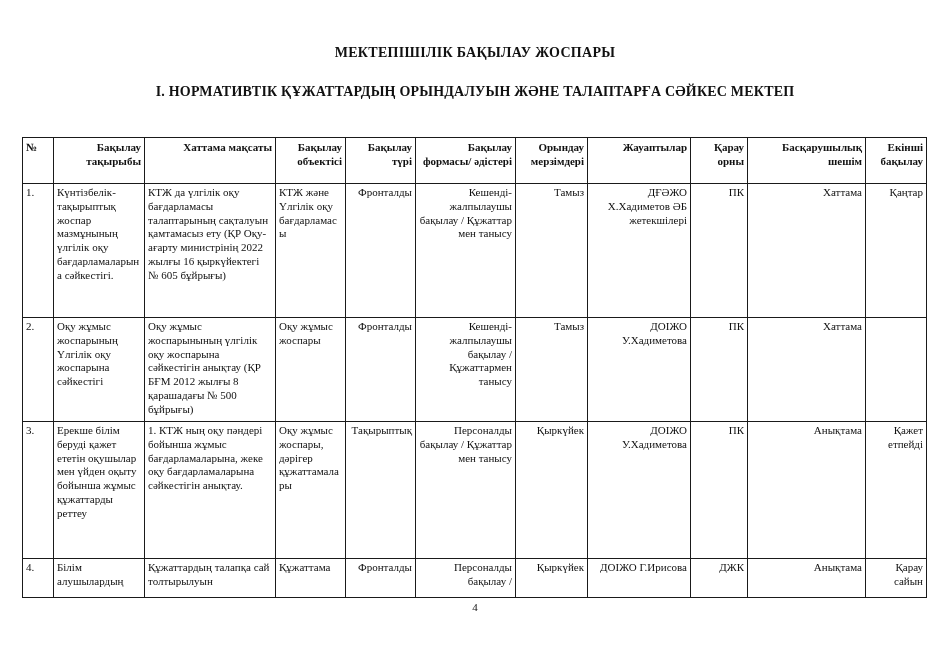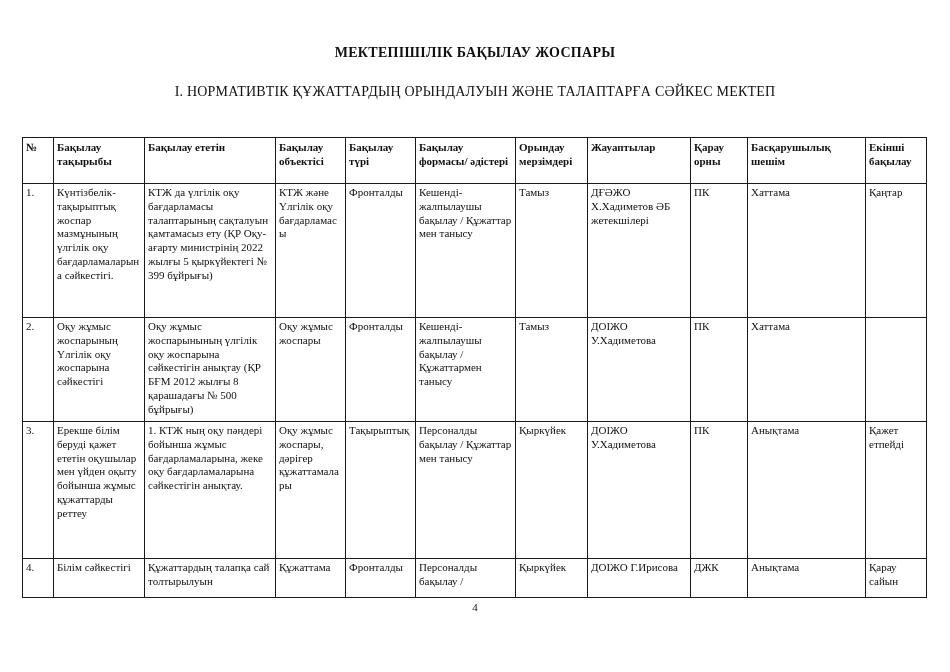--- a/index.html
+++ b/index.html
@@ -22,21 +22,21 @@
     font-size: 14px;
     font-weight: bold;
     letter-spacing: 0.3px;
   }
   .doc-subtitle {
     position: absolute;
     top: 83px; left: 0;
     width: 950px;
     text-align: center;
     font-size: 14px;
-    font-weight: normal;
+    font-weight: bold;
     line-height: 18px;
     letter-spacing: 0.2px;
   }
 
   table.plan {
     position: absolute;
     top: 137px; left: 22px;
     width: 904px;
     border-collapse: collapse;
     table-layout: fixed;
@@ -45,26 +45,26 @@
     border: 1.5px solid #1a1a1a;
     vertical-align: top;
     font-size: 11px;
     line-height: 13.8px;
     padding: 2px 3px 1px 3px;
     overflow-wrap: break-word;
     word-wrap: break-word;
   }
   table.plan th {
     font-weight: bold;
-    text-align: left;
+    text-align: right;
     padding-top: 3px;
   }
   table.plan th.left { text-align: left; }
   td.al { text-align: left; }
-  td.ac { text-align: left; }
+  td.ac { text-align: right; }
 
   tr.hrow { height: 46px; }
   tr.row1 { height: 134px; }
   tr.row2 { height: 104px; }
   tr.row3 { height: 137px; }
   tr.row4 { height: 39px; }
 
   .page-number {
     position: absolute;
     top: 601px; left: 0;
@@ -95,36 +95,36 @@
       <col style="width:72px">
         <col style="width:103px">
         <col style="width:57px">
       <col style="width:118px">
         <col style="width:61px">
     </colgroup>
     <thead>
       <tr class="hrow">
         <th class="left">№</th>
         <th>Бақылау тақырыбы</th>
-        <th>Бақылау ететін</th>
+        <th>Хаттама мақсаты</th>
         <th>Бақылау объектісі</th>
         <th>Бақылау түрі</th>
         <th>Бақылау формасы/ әдістері</th>
         <th>Орындау мерзімдері</th>
         <th>Жауаптылар</th>
         <th>Қарау орны</th>
         <th>Басқарушылық шешім</th>
         <th>Екінші бақылау</th>
       </tr>
     </thead>
     <tbody>
       <tr class="row1">
         <td class="al">1.</td>
         <td class="al">Күнтізбелік-тақырыптық жоспар мазмұнының үлгілік оқу бағдарламаларына сәйкестігі.</td>
-        <td class="al">КТЖ да үлгілік оқу бағдарламасы талаптарының сақталуын қамтамасыз ету (ҚР Оқу-ағарту министрінің 2022 жылғы 5 қыркүйектегі № 399 бұйрығы)</td>
+        <td class="al">КТЖ да үлгілік оқу бағдарламасы талаптарының сақталуын қамтамасыз ету (ҚР Оқу-ағарту министрінің 2022 жылғы 16 қыркүйектегі № 605 бұйрығы)</td>
         <td class="al">КТЖ және Үлгілік оқу бағдарламасы</td>
         <td class="ac">Фронталды</td>
         <td class="ac">Кешенді-жалпылаушы бақылау / Құжаттар мен танысу</td>
         <td class="ac">Тамыз</td>
         <td class="ac">ДҒӘЖО Х.Хадиметов ӘБ жетекшілері</td>
         <td class="ac">ПК</td>
         <td class="ac">Хаттама</td>
         <td class="ac">Қаңтар</td>
       </tr>
       <tr class="row2">
@@ -148,21 +148,21 @@
         <td class="ac">Тақырыптық</td>
         <td class="ac">Персоналды бақылау / Құжаттар мен танысу</td>
         <td class="ac">Қыркүйек</td>
         <td class="ac">ДОІЖО У.Хадиметова</td>
         <td class="ac">ПК</td>
         <td class="ac">Анықтама</td>
         <td class="ac">Қажет етпейді</td>
       </tr>
       <tr class="row4">
         <td class="al">4.</td>
-        <td class="al">Білім сәйкестігі</td>
+        <td class="al">Білім алушылардың</td>
         <td class="al">Құжаттардың талапқа сай толтырылуын</td>
         <td class="al">Құжаттама</td>
         <td class="ac">Фронталды</td>
         <td class="ac">Персоналды бақылау /</td>
         <td class="ac">Қыркүйек</td>
         <td class="ac">ДОІЖО Г.Ирисова</td>
         <td class="ac">ДЖК</td>
         <td class="ac">Анықтама</td>
         <td class="ac">Қарау сайын</td>
       </tr>

